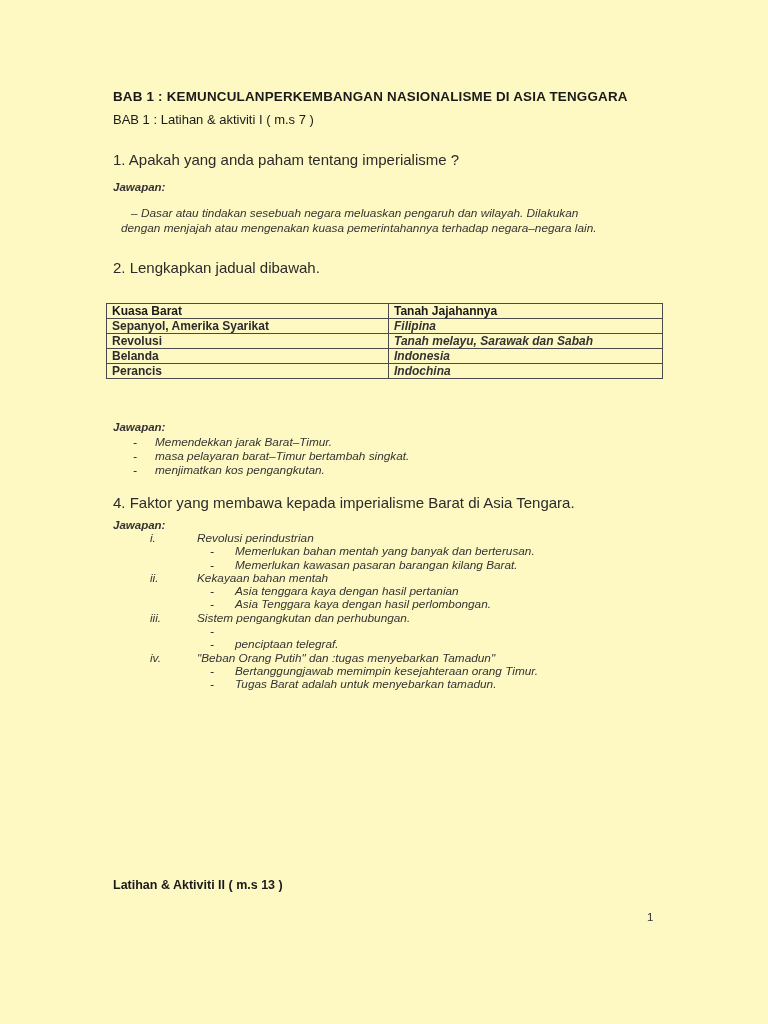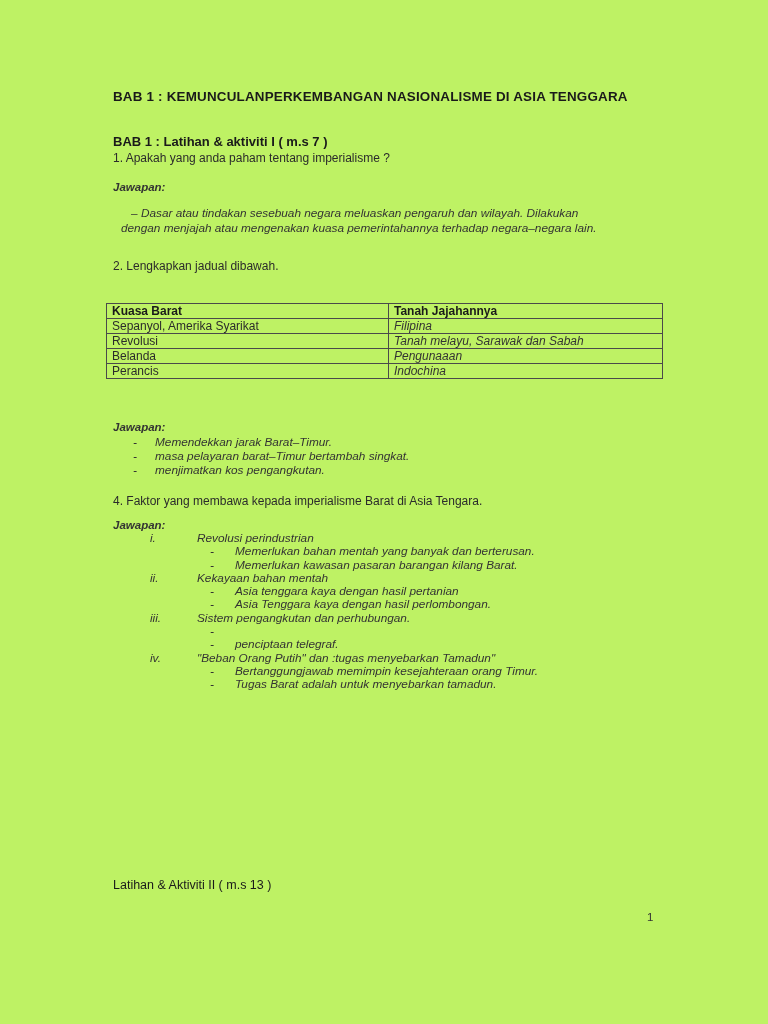--- a/index.html
+++ b/index.html
@@ -1,35 +1,35 @@
 <!DOCTYPE html>
 <html><head>
 <meta charset="utf-8">
 <style>
   html,body{margin:0;padding:0;background:#ffffff;}
   .page{
     position:relative;
     width:768px;height:1024px;
-    background:#bef264;
+    background:#fef9c3;
     font-family:"Liberation Sans","DejaVu Sans",sans-serif;
     color:#262626;
     overflow:hidden;
   }
   .abs{position:absolute;left:113px;}
   .doc-title{
     top:89px;
     font-size:13.4px;font-weight:bold;color:#1a1a1a;
     letter-spacing:0.2px;white-space:nowrap;
   }
   .doc-subtitle{
-    top:134px;
-    font-size:13px;font-weight:bold;color:#1a1a1a;white-space:nowrap;
+    top:112px;
+    font-size:13px;font-weight:normal;color:#1a1a1a;white-space:nowrap;
   }
   .question{
-    font-size:12px;color:#2b2b2b;white-space:nowrap;
+    font-size:15px;color:#2b2b2b;white-space:nowrap;
   }
   .q1-question{top:151px;}
   .jawapan{
     font-size:11.5px;font-style:italic;color:#333;white-space:nowrap;font-weight:bold;
   }
   .q1-jawapan{top:181px;}
   .q1-answer{top:206px;font-size:11.8px;font-style:italic;color:#333;line-height:14.5px;text-align:center;}
   .q1-answer .line2{padding-left:8px;}
   .q2-question{top:259px;}
   .answer-table{
@@ -37,42 +37,42 @@
     width:557px;border-collapse:collapse;
     font-size:12px;color:#2b2b2b;
     table-layout:fixed;
     border-radius:31px;
   }
   .answer-table td,.answer-table th{
     border:1px solid #4a4a4a;
     height:14px;
     padding:0 0 0 5px;
     text-align:left;
-    font-weight:normal;
+    font-weight:bold;
     white-space:nowrap;overflow:hidden;
   }
   .answer-table th{font-weight:bold;color:#1a1a1a;}
   .answer-table .col-left{width:276px;}
   .answer-table td.jajahan{font-style:italic;color:#333;}
   .q3-question{top:395px;}
   .q3-jawapan{top:421px;}
   .dash-list{top:436px;font-size:11.8px;font-style:italic;color:#333;}
   .dash-row{display:flex;line-height:13.8px;white-space:nowrap;}
   .dash-row .dash{width:22px;padding-left:20px;}
   .q4-question{top:494px;}
   .q4-jawapan{top:519px;}
   .roman-list{top:532px;font-size:11.8px;font-style:italic;color:#333;}
   .roman-item{white-space:nowrap;}
   .roman-head{display:flex;line-height:13.3px;}
   .roman-head .numeral{width:47px;padding-left:37px;}
   .roman-point{display:flex;line-height:13.3px;}
   .roman-point .dash{width:25px;padding-left:97px;}
   .footer-heading{
     top:878px;
-    font-size:12.5px;font-weight:normal;color:#1a1a1a;white-space:nowrap;
+    font-size:12.5px;font-weight:bold;color:#1a1a1a;white-space:nowrap;
   }
   .page-number{
     position:absolute;left:647px;top:911px;
     font-size:11.5px;color:#333;
   }
 </style>
 </head>
 <body>
 
 <div class="page">
@@ -101,21 +101,21 @@
       <tr>
         <td>Sepanyol, Amerika Syarikat</td>
         <td class="jajahan">Filipina</td>
       </tr>
       <tr>
         <td>Revolusi</td>
         <td class="jajahan">Tanah melayu, Sarawak dan Sabah</td>
       </tr>
       <tr>
         <td>Belanda</td>
-        <td class="jajahan">Pengunaaan</td>
+        <td class="jajahan">Indonesia</td>
       </tr>
       <tr>
         <td>Perancis</td>
         <td class="jajahan">Indochina</td>
       </tr>
     </tbody>
   </table>
 
 
   <div class="abs jawapan q3-jawapan">Jawapan:</div>

